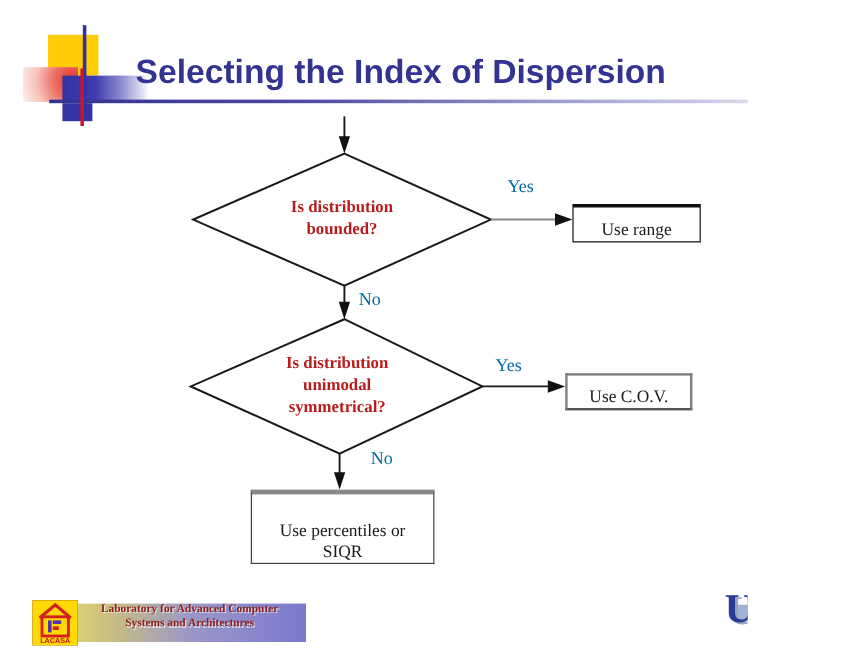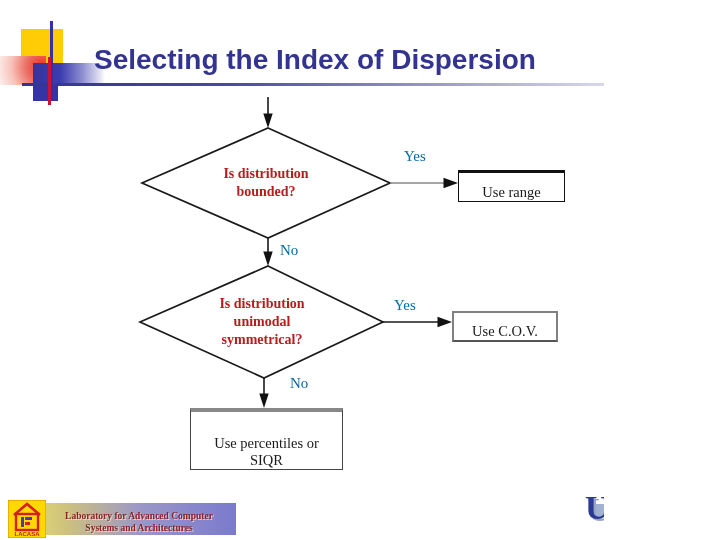--- a/index.html
+++ b/index.html
@@ -1,18 +1,18 @@
 <!DOCTYPE html>
 <html><head>
 <meta charset="utf-8">
 <style>
   html,body{margin:0;padding:0;background:#ffffff;}
   .slide{
     position:relative;width:604px;height:540px;background:#ffffff;overflow:hidden;
-    font-family:"Liberation Serif",serif;color:#1a1a1a;
+    font-family:"Liberation Serif",serif;color:#1a1a1a;margin-left:19px;
   }
   
   .deco-yellow{position:absolute;left:21px;top:29px;width:42px;height:34px;background:#ffcc05;}
   .deco-pink{position:absolute;left:0;top:56px;width:46px;height:29px;
     background:radial-gradient(circle at 92% 38%, #e5302a 0%, #ec6e64 35%, #f7c3ba 68%, #fdf1ed 100%);}
   .deco-blue-fade{position:absolute;left:33px;top:63px;width:72px;height:21px;
     background:linear-gradient(to right,#3333a0 0%,#3c3cae 38%,#8c8cd0 68%,#e6e6f5 94%,rgba(230,230,245,0) 100%);}
   .deco-blue-low{position:absolute;left:33px;top:86px;width:25px;height:15px;background:#3434a4;}
   .title-underline{position:absolute;left:22px;top:83px;width:698px;height:3px;
     background:linear-gradient(to right,#333392 0%,#4a4aa0 30%,#9c9ccc 60%,#e8e8f4 90%,#fbfbfe 100%);}
@@ -42,21 +42,21 @@
   .d2-label{left:192px;top:292px;width:140px;height:60px;}
   .pct-inner{width:105px;}
   .yes1{left:404px;top:148px;}
   .no1{left:280px;top:242px;}
   .yes2{left:394px;top:297px;}
   .no2{left:290px;top:375px;}
   
   .lab-banner{
     position:absolute;left:8px;top:503px;width:228px;height:32px;
     background:linear-gradient(to right,#efe96e 0%,#cfc27c 25%,#9b97c8 58%,#7a7ace 100%);
-    display:flex;align-items:flex-end;font-family:Liberation Serif, serif;
+    display:flex;align-items:flex-start;font-family:Liberation Serif, serif;
   }
   .lab-banner-text{
     margin-left:40px;width:182px;text-align:center;
     font-size:9.5px;font-weight:bold;line-height:1.25;color:#8c2222;
     text-shadow:1px 1px 0 rgba(255,255,245,0.65);
   }
   .lab-logo{position:absolute;left:8px;top:500px;width:38px;height:38px;}
   .uah-band{position:absolute;left:594px;top:504px;width:126px;height:13px;
     background:linear-gradient(to right,#9fb0d2 0%,#aebdd9 55%,#bcc9e0 100%);}
   .uah-wordmark{

